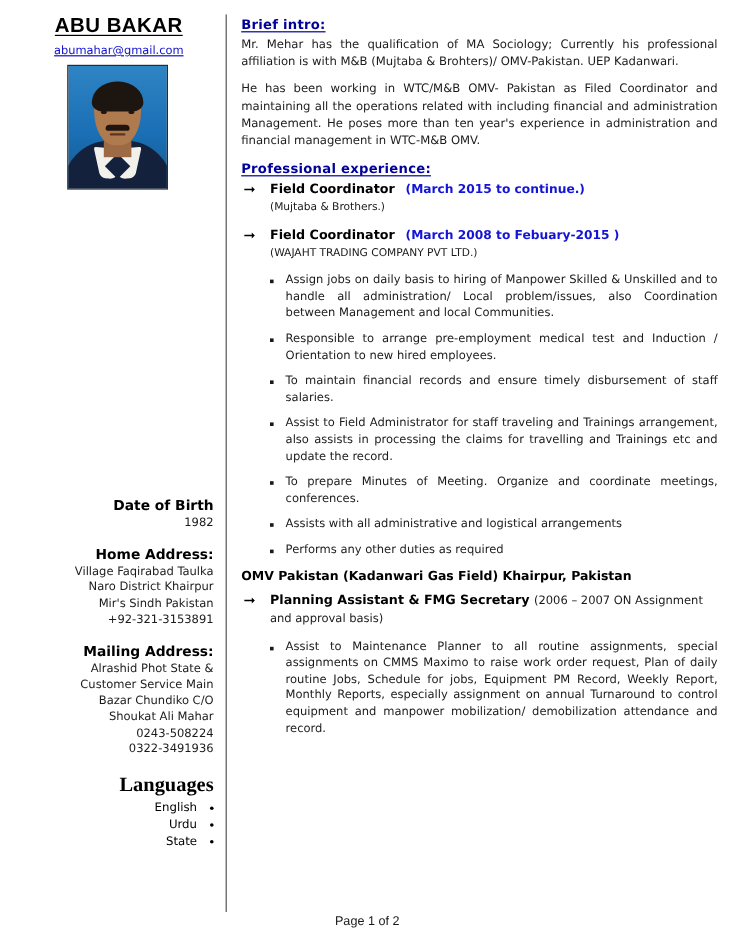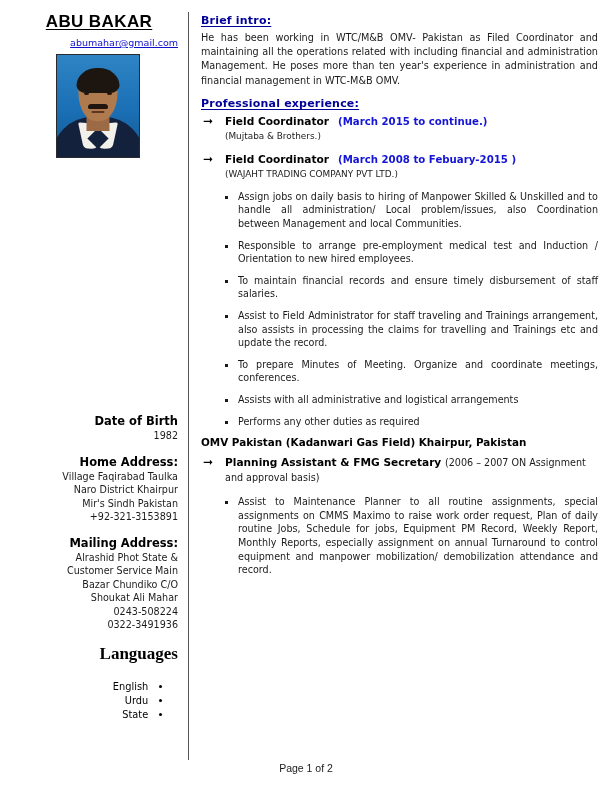--- a/index.html
+++ b/index.html
@@ -58,21 +58,21 @@
     margin: 0 0 5px 0;
     text-align: center;
     padding-left: 14px;
   }
   .email {
     font-family: "DejaVu Sans", sans-serif;
     font-size: 9.5px;
     color: #1111cc;
     text-decoration: underline;
     margin: 0 0 6px 0;
-    text-align: right;
+    text-align: center;
     padding-left: 14px;
     display: block;
   }
   .photo-wrap {
     text-align: center;
     padding-left: 12px;
     margin-bottom: 10px;
   }
   .photo {
     display: inline-block;
@@ -198,21 +198,21 @@
     margin: 0;
   }
   .lang-head {
     font-family: Liberation Serif, serif;
     font-size: 17px;
     font-weight: bold;
     margin: 0 0 3px 0;
   }
   .lang-list {
     list-style: disc;
-    margin: 16px;
+    margin: 0;
     padding: 0;
     display: block;
   }
   .lang-list li {
     font-family: "DejaVu Sans", sans-serif;
     font-size: 9.8px;
     line-height: 14px;
     list-style-position: inside;
     text-align: right;
     direction: rtl;
@@ -394,20 +394,21 @@
         </ul>
       </div>
 
     </div>
 
     <div class="divider"></div>
 
     <div class="col-right">
 
       <div class="sec-head">Brief intro:</div>
+      <p class="para">Mr. Mehar has the qualification of MA Sociology; Currently his professional affiliation is with M&amp;B (Mujtaba &amp; Brohters)/ OMV-Pakistan. UEP Kadanwari.</p>
       <p class="para">He has been working in WTC/M&amp;B OMV- Pakistan as Filed Coordinator and maintaining all the operations related with including financial and administration Management. He poses more than ten year's experience in administration and financial management in WTC-M&amp;B OMV.</p>
 
       <div class="sec-head" style="margin-top:2px;">Professional experience:</div>
 
       <div class="job">
         <span class="job-arrow">➞</span>
         <div class="job-title">
           <span>Field Coordinator</span><span class="job-date">(March 2015 to continue.)</span>
         </div>
         <div class="job-sub">(Mujtaba &amp; Brothers.)</div>

